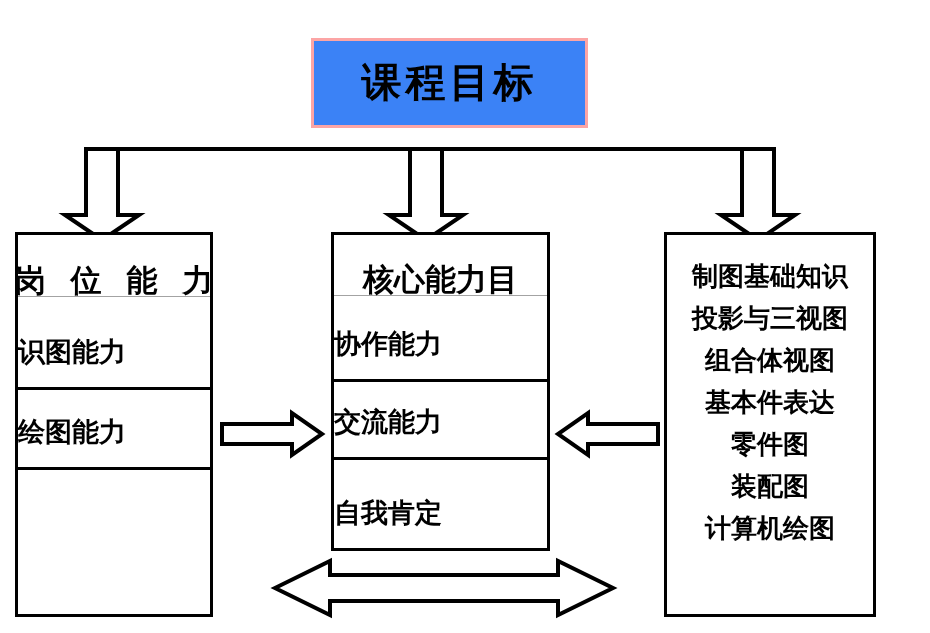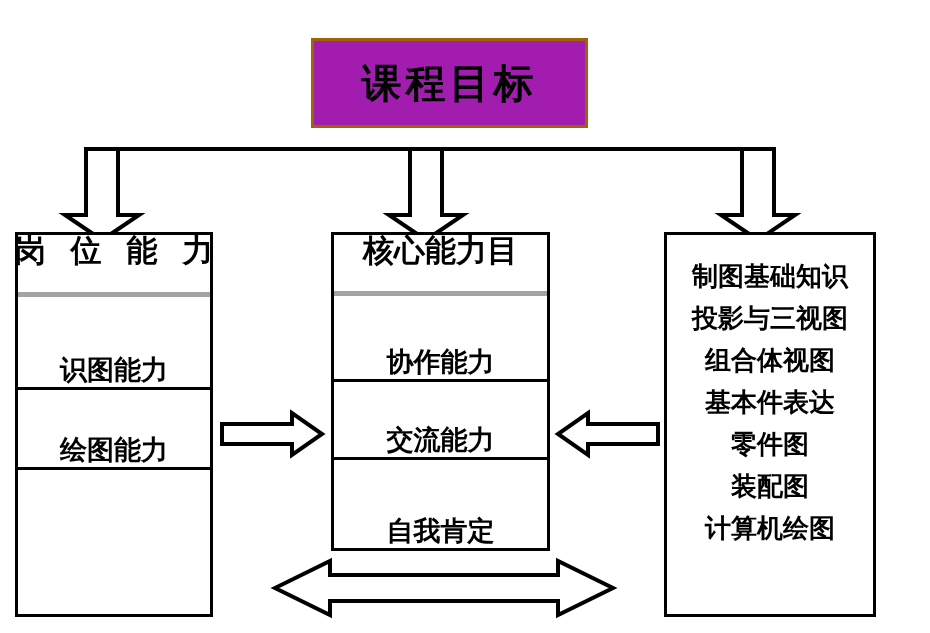--- a/index.html
+++ b/index.html
@@ -16,22 +16,23 @@
     width: 930px;
     height: 633px;
     background: #ffffff;
     overflow: hidden;
   }
 
   
   .box {
     position: absolute;
     box-sizing: border-box;
-    border: 3px solid #a16207;
-    background: #a21caf;
+    border: 3px solid #fca5a5;
+    background: #3b82f6;
+    font-family: Liberation Serif, serif;
   }
   .title-box {
     display: flex;
     align-items: center;
     justify-content: center;
   }
   .title-text {
     font-size: 40px;
     font-weight: bold;
     letter-spacing: 4px;
@@ -43,39 +44,38 @@
   .column {
     position: absolute;
     box-sizing: border-box;
     border: 3px solid #000000;
     background: #ffffff;
     display: flex;
     flex-direction: column;
   }
   .col-header {
     box-sizing: border-box;
-    border-bottom: 5px solid #a3a3a3;
+    border-bottom: 1px solid #a3a3a3;
     display: flex;
-    align-items: flex-start;
+    align-items: flex-end;
     justify-content: center;
     white-space: nowrap;
   }
   .col-header-text {
     font-size: 31px;
     font-weight: bold;
     line-height: 1;
   }
   .hdr-spaced { letter-spacing: 7px; text-indent: 7px; }
 
   .cell {
     box-sizing: border-box;
     display: flex;
     align-items: flex-end;
-    justify-content: center;
-    padding-bottom: 4px;
+    padding-bottom: 22px;
     white-space: nowrap;
   }
   .cell.divided { border-bottom: 3px solid #000000; }
   .cell-text {
     font-size: 27px;
     font-weight: bold;
     line-height: 1;
   }
   .cell.blank { }
 

